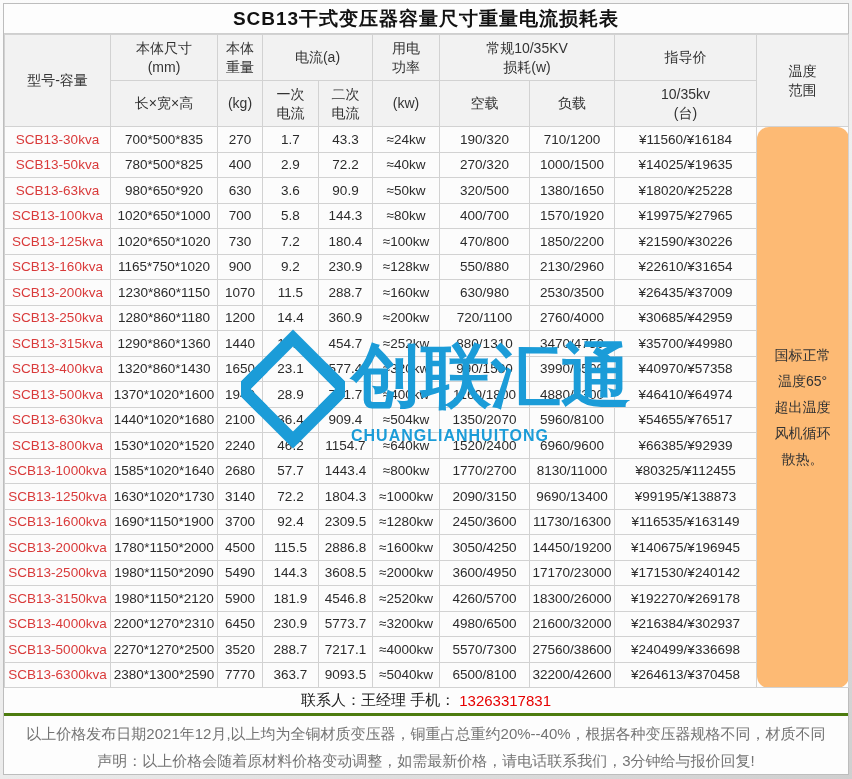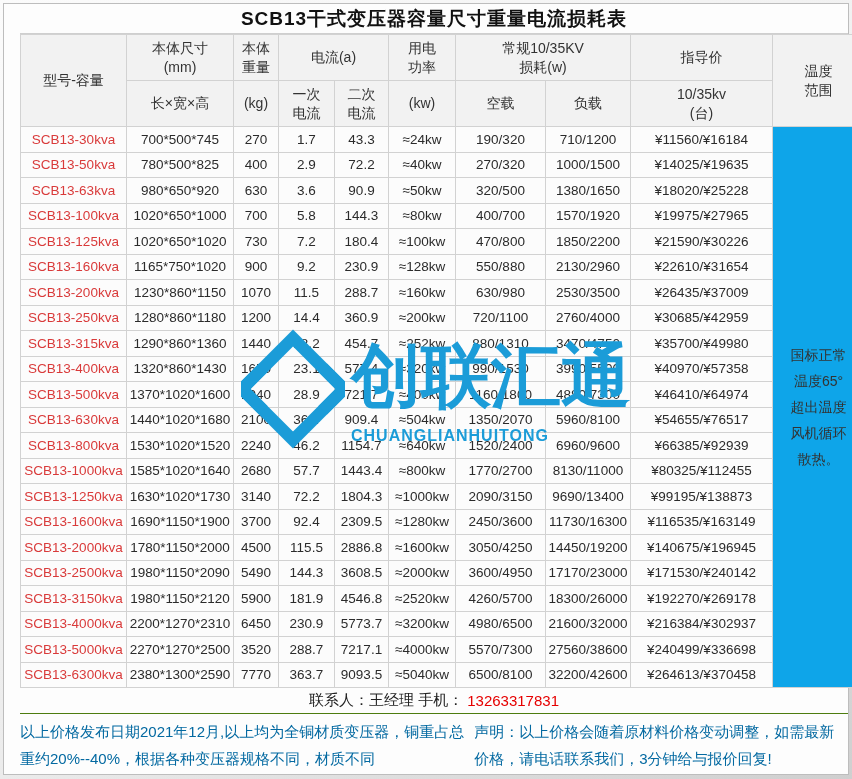--- a/index.html
+++ b/index.html
@@ -4,51 +4,51 @@
 <style>
   html,body{margin:0;padding:0;}
   body{
     width:852px;height:779px;
     background:linear-gradient(150deg,#fbfbfb 0%,#ececec 60%,#cfcfcf 100%);
     font-family:"Liberation Sans","DejaVu Sans",sans-serif;
     position:relative;overflow:hidden;
   }
   .sheet{
     position:absolute;left:3px;top:3px;width:846px;height:772px;
-    background:#fdfdfd;border:1px solid #bdbdbd;box-sizing:border-box;padding-left:16px;
+    background:#fdfdfd;border:1px solid #bdbdbd;box-sizing:border-box;
   }
   .title-bar{
     height:29px;border-bottom:1px solid #cfcfcf;
     display:flex;align-items:center;justify-content:center;
     font-size:19px;font-weight:bold;color:#111;letter-spacing:1px;
   }
   table{border-collapse:collapse;table-layout:fixed;width:844px;margin:0;}
   th,td{
     border:1px solid #d2d2d2;text-align:center;vertical-align:middle;
     padding:0;overflow:hidden;
   }
   thead th{
     background:#f2f2f2;font-weight:normal;font-size:14px;color:#333;
     height:45px;line-height:19px;
   }
   tbody td{
     height:24.5px;font-size:13.5px;color:#2b2b2b;background:#fcfcfc;
     white-space:nowrap;
   }
   .cell-model{color:#d93a3a;margin-top:16px;}
-  .cell-temp{font-size:14px;line-height:26px;color:#333;background:#0ea5e9;}
+  .cell-temp{font-size:14px;line-height:26px;color:#333;background:#fdba74;border-radius:12px;}
   .contact-row{
     height:25px;display:flex;align-items:center;justify-content:center;
     font-size:15px;color:#222;gap:4px;
   }
   .contact-phone{color:#e60000;}
   .footer-note{
-    border-top:1px solid #4d7c0f;height:62px;
-    display:flex;flex-direction:row;align-items:center;justify-content:center;
-    color:#0369a1;font-size:15px;line-height:27px;
+    border-top:3px solid #4d7c0f;height:62px;
+    display:flex;flex-direction:column;align-items:center;justify-content:center;
+    color:#737373;font-size:15px;line-height:27px;
   }
   .watermark{
     position:absolute;left:237px;top:324px;display:flex;align-items:flex-start;
     z-index:5;pointer-events:none;
   }
   .wm-text{margin-left:6px;display:flex;flex-direction:column;align-items:flex-start;}
   .wm-cn{font-size:70px;font-weight:bold;color:#1b9cd8;line-height:96px;white-space:nowrap;}
   .wm-en{font-size:16px;font-weight:bold;color:#1b9cd8;letter-spacing:1px;white-space:nowrap;line-height:24px;}
   col.c-model{width:106px;} col.c-size{width:107px;} col.c-weight{width:45px;}
   col.c-i1{width:56px;} col.c-i2{width:54px;} col.c-power{width:67px;}
@@ -117,21 +117,21 @@
         <th>负载</th>
         <th>
           <div>10/35kv</div>
           <div>(台)</div>
         </th>
       </tr>
     </thead>
     <tbody>
         <tr>
           <td class="cell-model">SCB13-30kva</td>
-          <td>700*500*745</td>
+          <td>700*500*835</td>
           <td>270</td>
           <td>1.7</td>
           <td>43.3</td>
           <td>≈24kw</td>
           <td>190/320</td>
           <td>710/1200</td>
           <td>¥11560/¥16184</td>
           <td rowspan="22" class="cell-temp">
             <div>国标正常</div>
             <div>温度65°</div>

